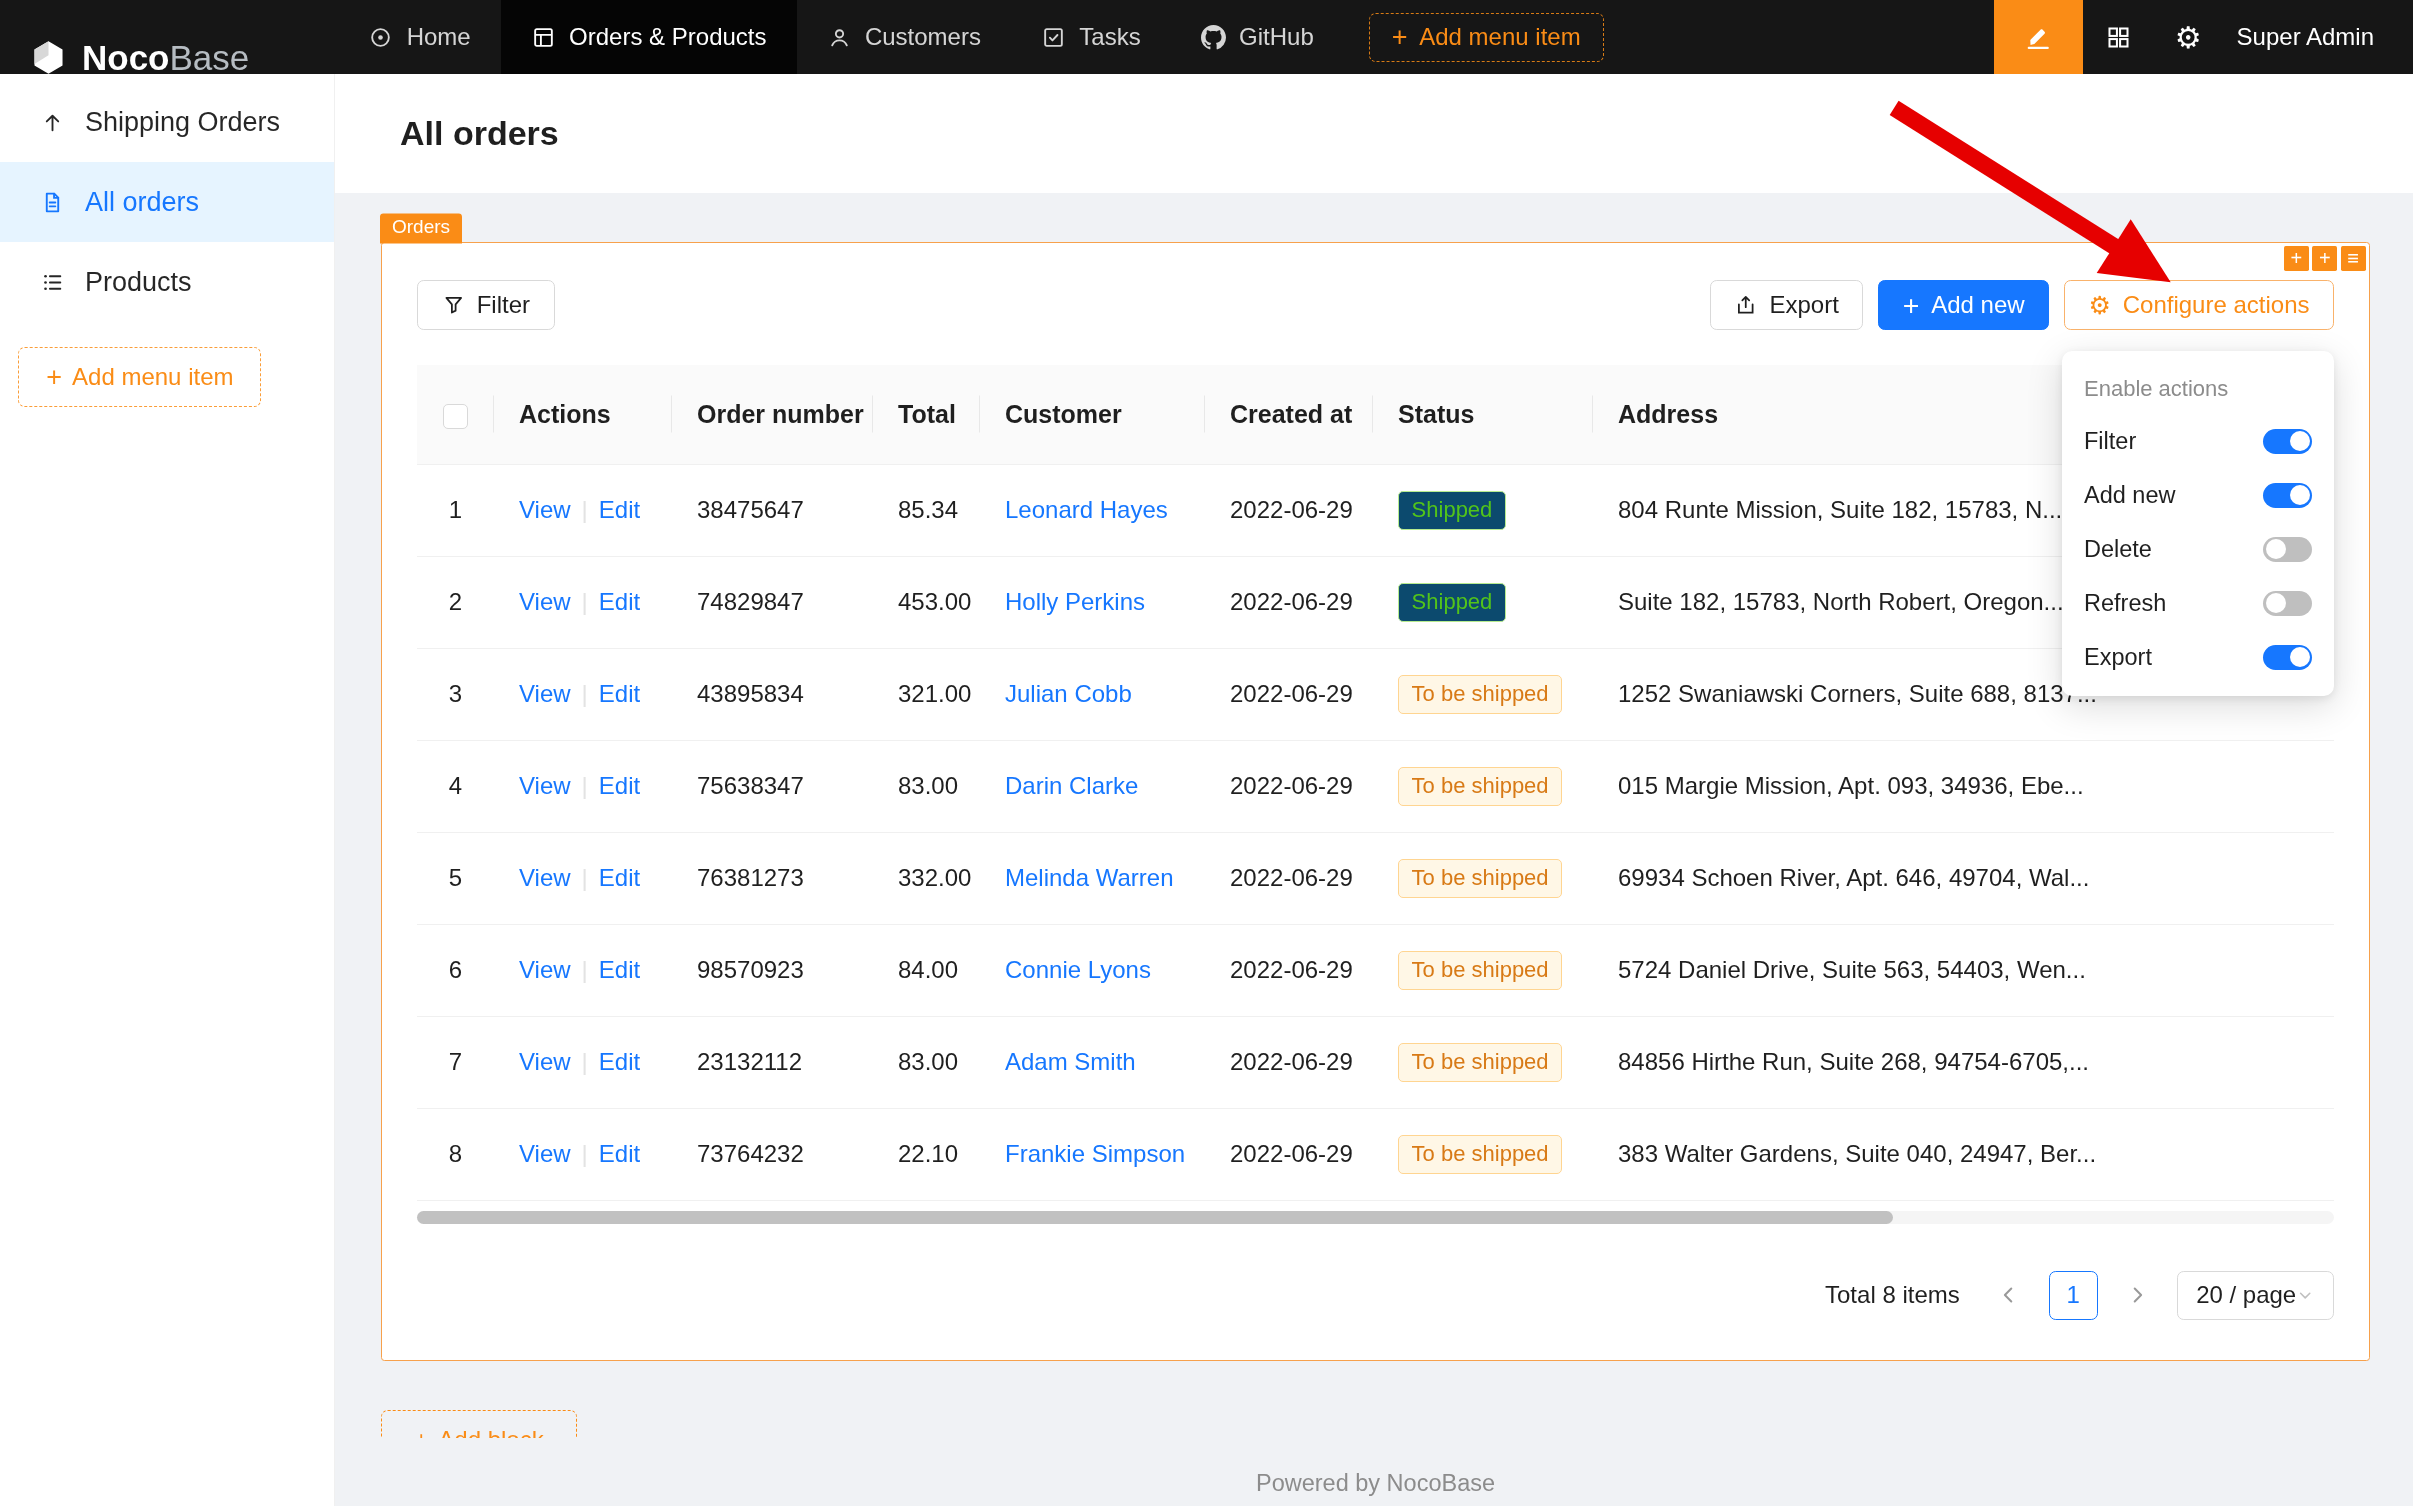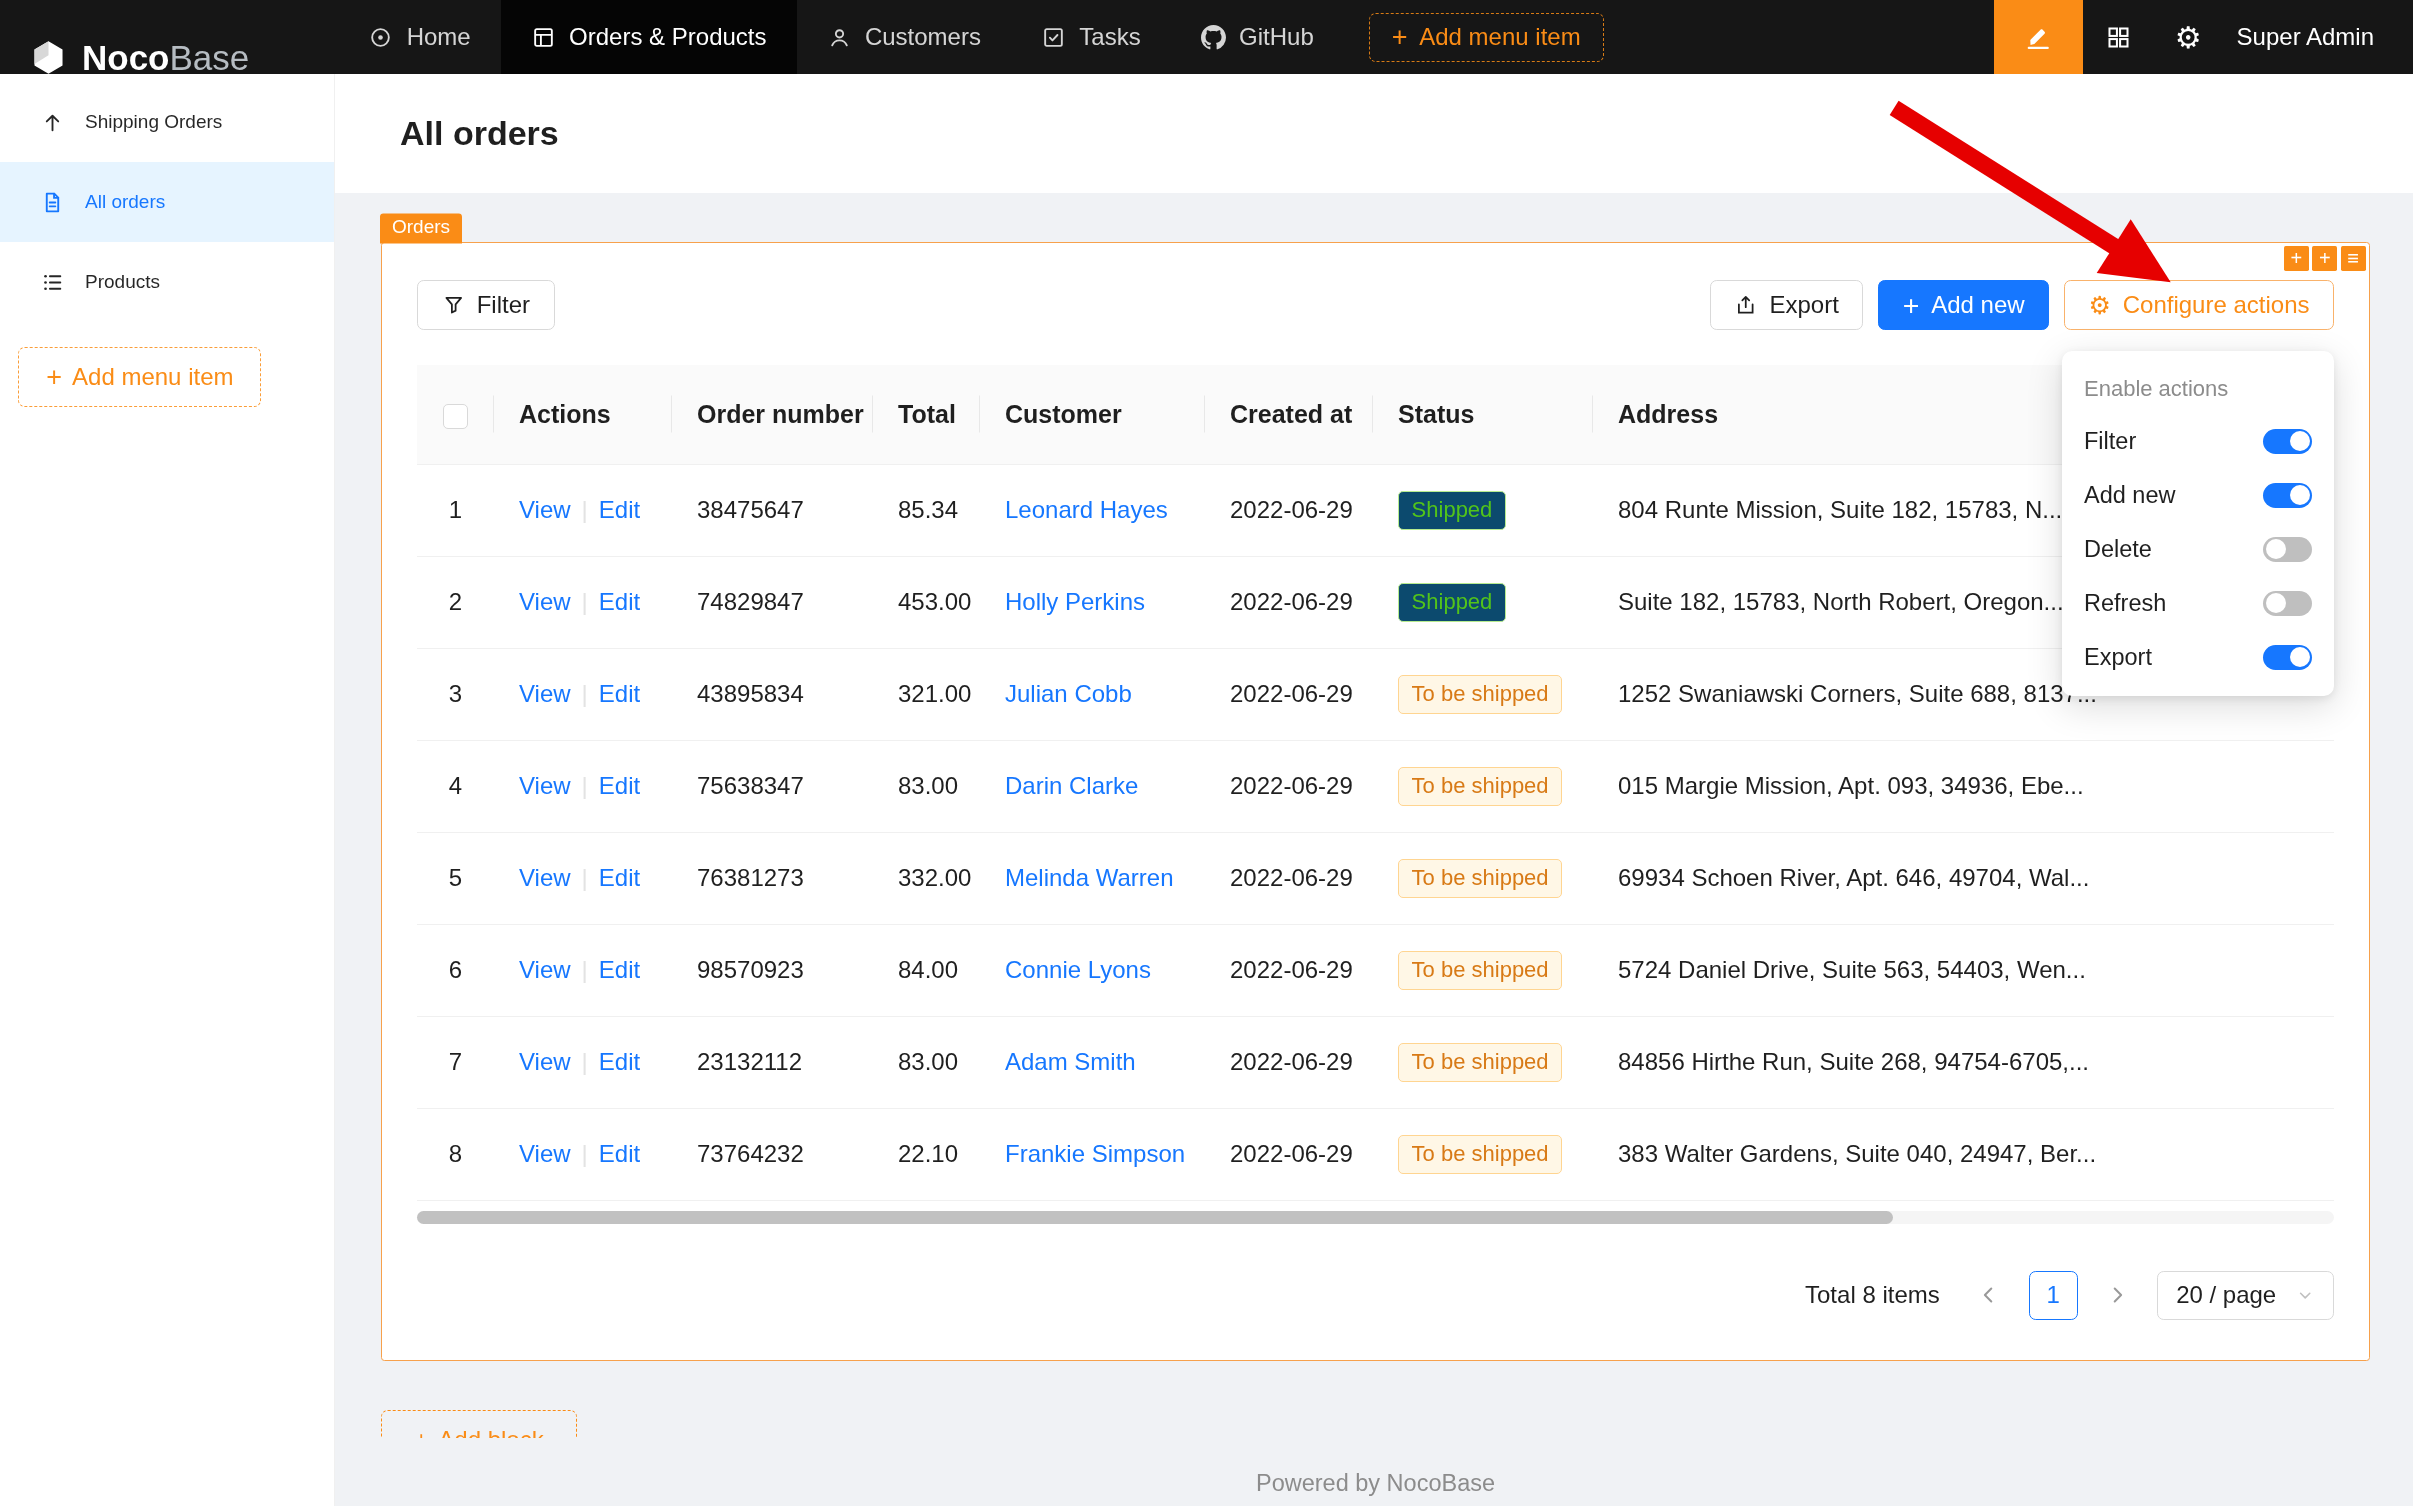--- a/index.html
+++ b/index.html
@@ -30,21 +30,21 @@
   }
   .nav-add .plus { font-size:27px; line-height:1; }
   .nav-right { margin-left:auto; display:flex; align-items:center; }
   .nav-tool { width:70px; height:74px; display:flex; align-items:center; justify-content:center; color:#ffffff; cursor:pointer; }
   .nav-tool.designer { width:89px; background:#fa8c16; }
   .nav-gear { font-size:30px; color:#ffffff; }
   .user-name { color:#ffffff; font-size:24px; padding:0 39px 0 13.4px; }
 
   
   .sidebar { position:absolute; top:74px; left:0; bottom:0; width:335px; background:#ffffff; border-right:1.7px solid #f0f0f0; z-index:5; padding-top:8.4px; }
-  .side-item { height:80px; display:flex; align-items:center; gap:20px; padding-left:40px; font-size:19px; color:rgba(0,0,0,0.85); cursor:pointer; }
+  .side-item { height:80px; display:flex; align-items:center; gap:20px; padding-left:40px; font-size:27px; color:rgba(0,0,0,0.85); cursor:pointer; }
   .side-item.active { background:#e6f4ff; color:#1677ff; }
   .side-add {
     margin:25px 0 0 18.4px; width:243px; height:60px; border:1.7px dashed rgba(250,140,22,0.85);
     border-radius:6.7px; color:#fa8c16; display:flex; align-items:center; justify-content:center; gap:10px; font-size:24px; cursor:pointer;
   }
   .side-add .plus { font-size:27px; line-height:1; }
 
   
   .main { position:absolute; top:74px; left:335px; right:0; bottom:0; background:#f0f2f5; }
   .page-header { height:119px; background:#ffffff; display:flex; align-items:center; padding-left:65px; }
@@ -98,21 +98,21 @@
 
   
   .hscroll { margin-top:10px; height:13.4px; border-radius:6.7px; background:#f5f5f5; position:relative; }
   .hscroll-thumb { position:absolute; left:0; top:0; height:13.4px; width:77%; background:#c1c1c1; border-radius:6.7px; cursor:pointer; }
 
   
   .pagination { display:flex; align-items:center; justify-content:flex-end; gap:15px; margin-top:47px; font-size:24px; }
   .pg-total { margin-right:10px; }
   .pg-btn { width:49px; height:49px; display:flex; align-items:center; justify-content:center; color:#999999; cursor:pointer; }
   .pg-page { width:49px; height:49px; border:1.7px solid #1677ff; border-radius:6.7px; color:#1677ff; display:flex; align-items:center; justify-content:center; background:#ffffff; cursor:pointer; }
-  .pg-size { height:49px; border:1.7px solid #d9d9d9; border-radius:6.7px; display:flex; align-items:center; gap:20px; padding:0 18.4px; background:#ffffff; cursor:pointer; }
+  .pg-size { height:49px; border:1.7px solid #d9d9d9; border-radius:6.7px; display:flex; align-items:center; gap:0; padding:0 18.4px; background:#ffffff; cursor:pointer; }
 
   
   .add-block-clip { margin-top:49px; width:196px; height:28.5px; overflow:hidden; }
   .add-block {
     width:196px; height:60px; border:1.7px dashed #fa8c16; border-radius:6.7px; color:#fa8c16;
     display:flex; align-items:center; justify-content:center; gap:10px; font-size:24px; cursor:pointer;
   }
   .footer { text-align:center; color:#8c8c8c; font-size:23.5px; margin-top:32px; padding-bottom:17px; }
 
   

